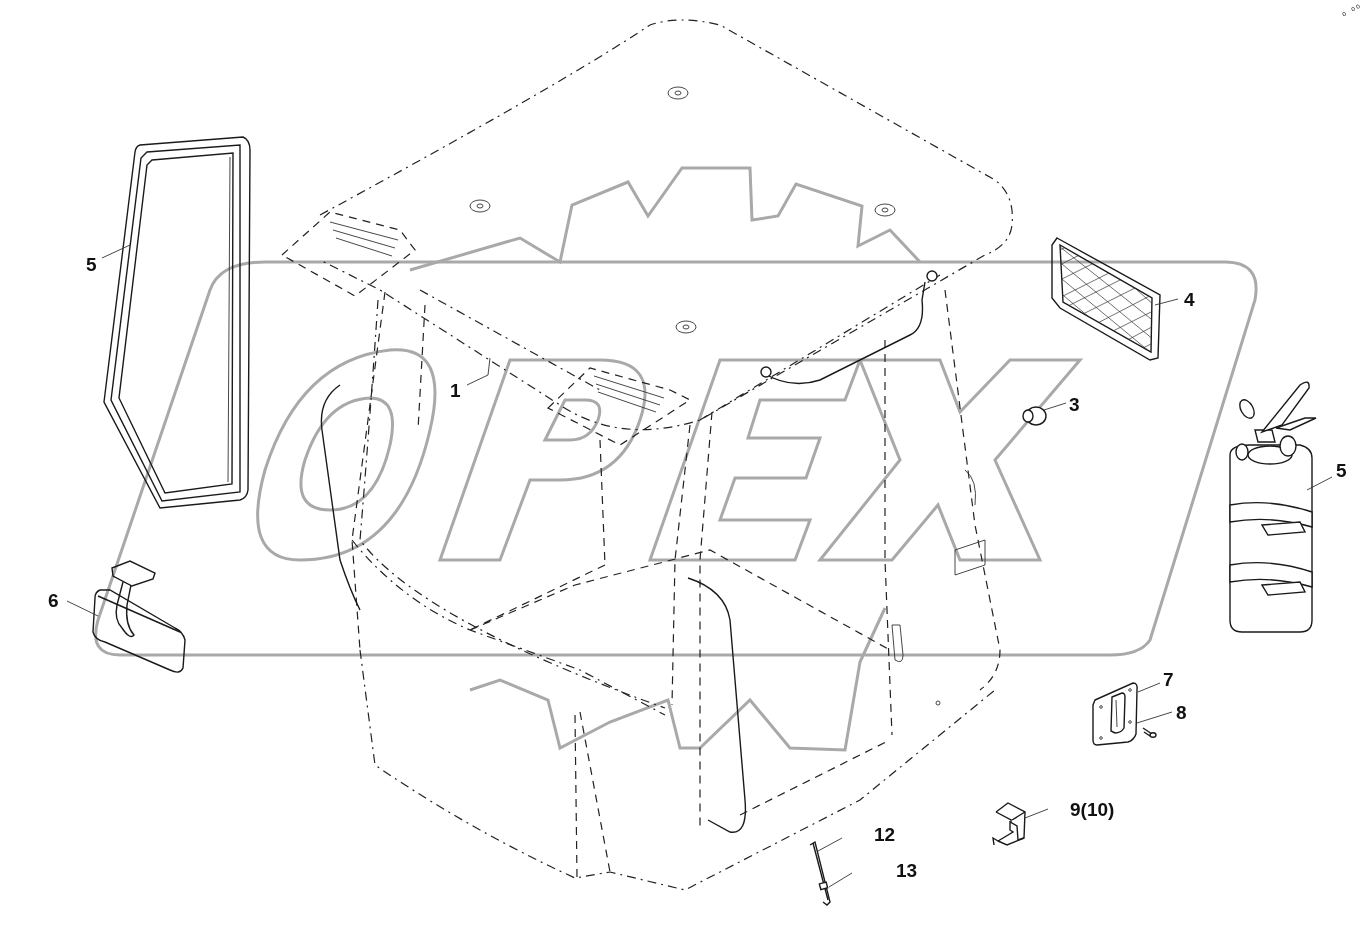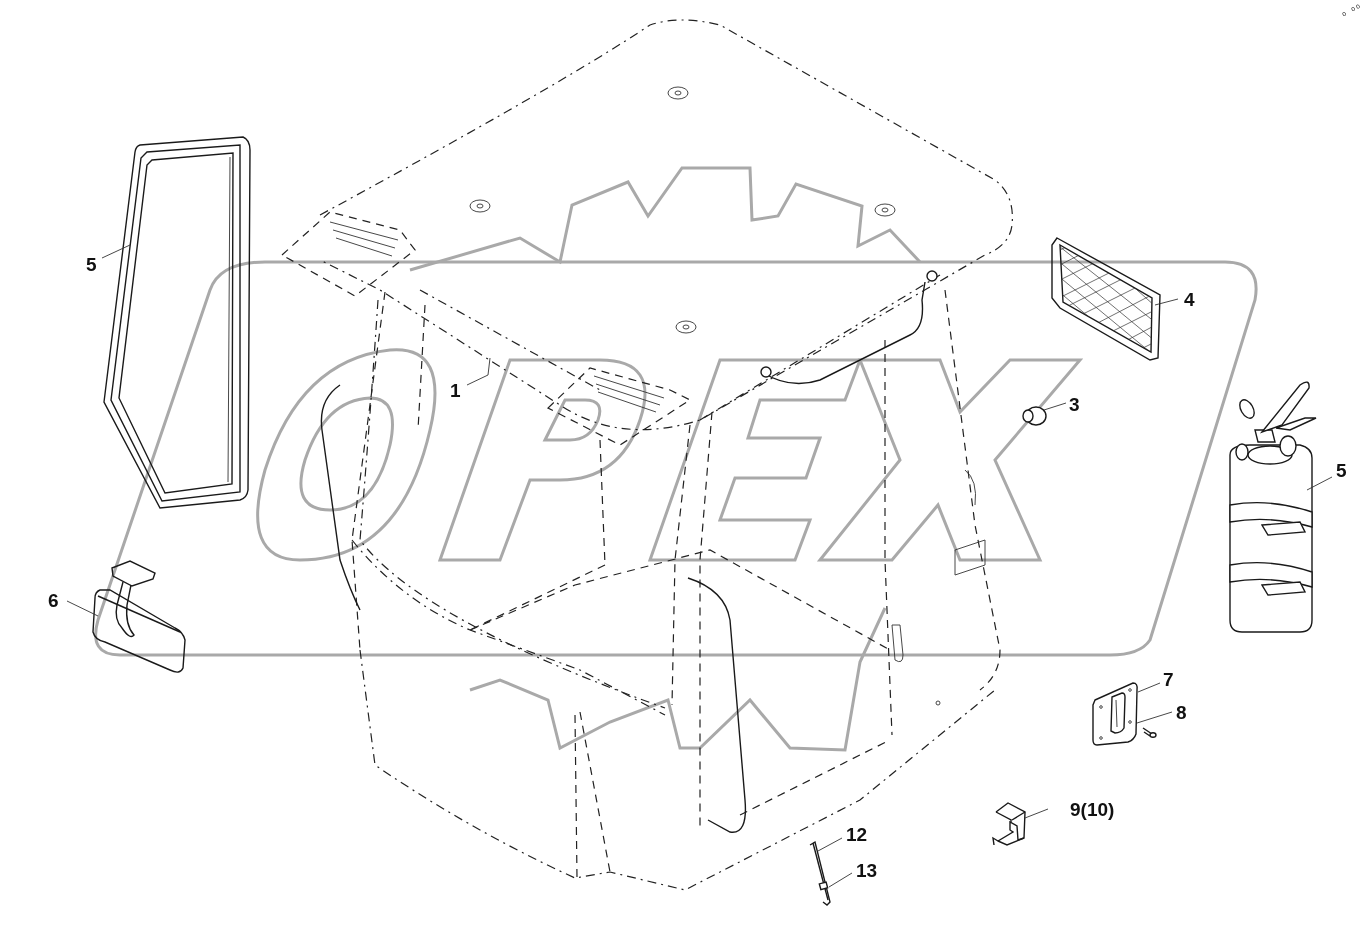--- a/index.html
+++ b/index.html
@@ -184,14 +184,14 @@
 
 <div class="callout" style="left:450px; top:381px;">1</div>
 <div class="callout" style="left:1069px; top:395px;">3</div>
 <div class="callout" style="left:1184px; top:290px;">4</div>
 <div class="callout" style="left:86px; top:255px;">5</div>
 <div class="callout" style="left:1336px; top:461px;">5</div>
 <div class="callout" style="left:48px; top:591px;">6</div>
 <div class="callout" style="left:1163px; top:670px;">7</div>
 <div class="callout" style="left:1176px; top:703px;">8</div>
 <div class="callout" style="left:1052px; top:800px;margin-left:18px;">9(10)</div>
-<div class="callout" style="left:846px; top:825px;text-align:right;">12</div>
-<div class="callout" style="left:856px; top:861px;text-align:right;">13</div>
+<div class="callout" style="left:874px; top:825px;text-align:right;">12</div>
+<div class="callout" style="left:896px; top:861px;text-align:right;">13</div>
 
 </body></html>

